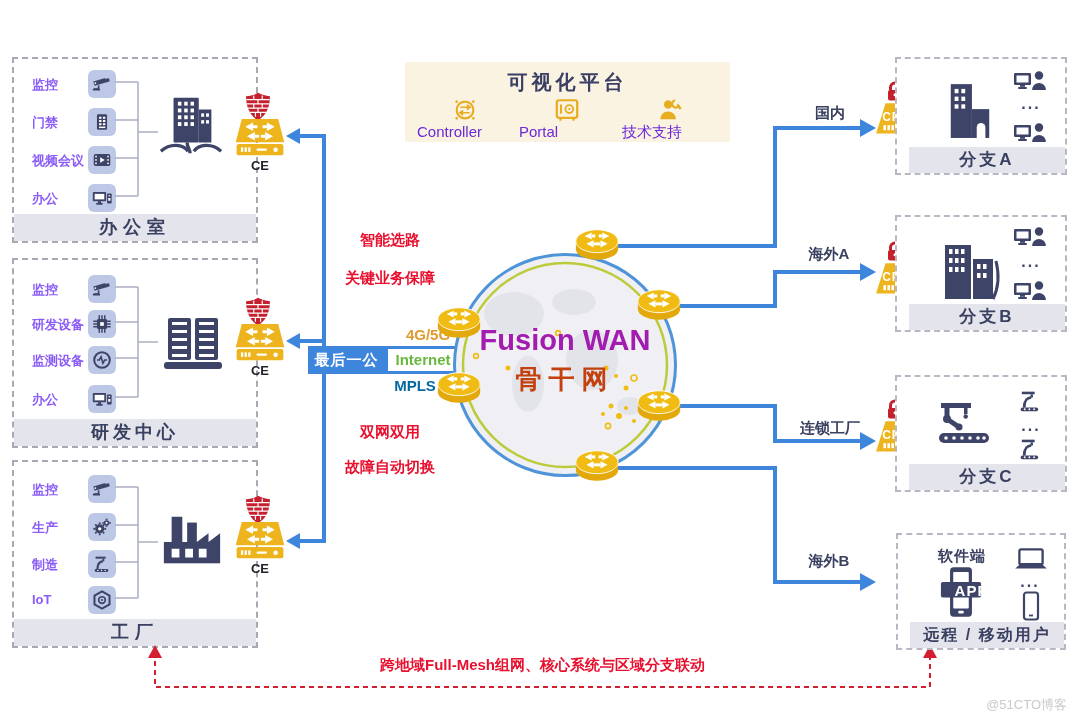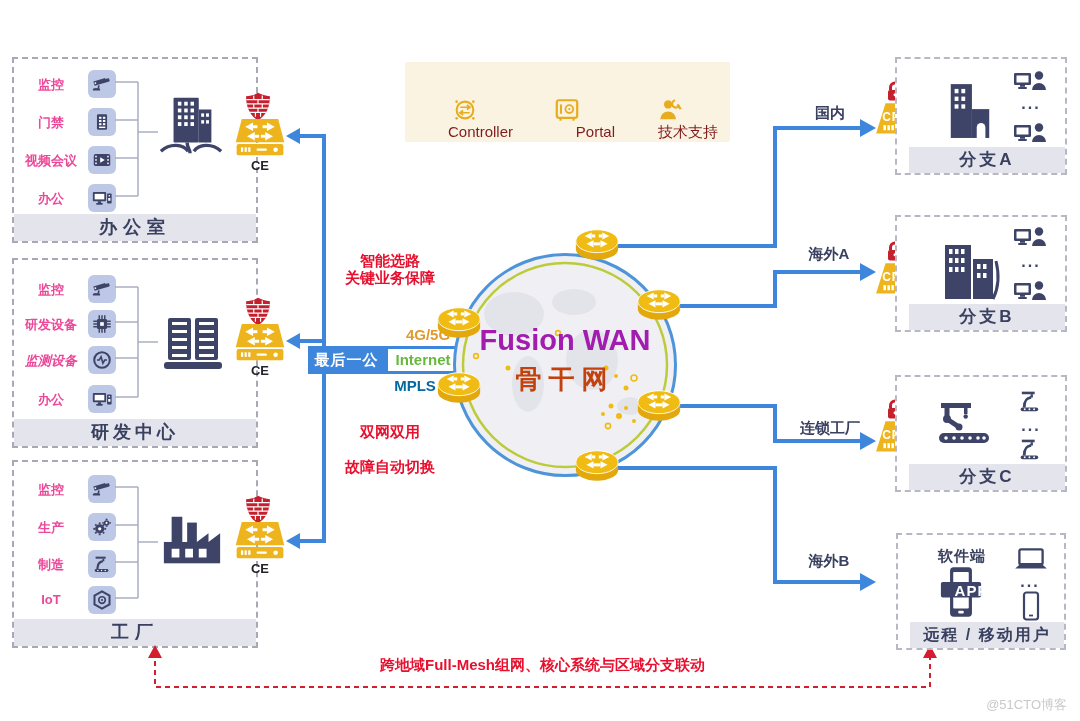--- a/index.html
+++ b/index.html
@@ -4,22 +4,22 @@
 <style>
   html,body{margin:0;padding:0;background:#fff;}
   .stage{position:relative;width:1080px;height:721px;background:#fff;
          font-family:"Liberation Sans",sans-serif;overflow:hidden;}
   .abs{position:absolute;}
   
   .site-box{position:absolute;border:2px dashed #A9A9B6;background:#fff;box-sizing:border-box;}
   .site-bar{position:absolute;left:0;right:0;bottom:0;height:27px;background:#E4E4EC;
             color:#3A4060;font-weight:bold;font-size:18px;letter-spacing:6px;
             text-align:center;line-height:27px;}
-  .item-label{position:absolute;font-size:13px;font-weight:bold;color:#ec4899;
-              text-align:center;width:62px;left:6px;}
+  .item-label{position:absolute;font-size:13px;font-weight:bold;color:#8b5cf6;
+              text-align:left;width:62px;left:18px;}
   .item-chip{position:absolute;width:28px;height:28px;background:#BDC7E6;border-radius:6px;
              display:flex;align-items:center;justify-content:center;color:#3E4468;}
   .item-chip svg{width:22px;height:22px;}
   .main-ic{position:absolute;color:#3E4468;}
   
   .branch-box{position:absolute;border:2px dashed #B8B8C4;background:#fff;box-sizing:border-box;}
   .branch-bar{position:absolute;left:12px;right:0;bottom:0;height:26px;background:#E4E4EC;
               color:#3A4060;font-weight:bold;font-size:17px;letter-spacing:3px;
               text-align:center;line-height:26px;}
   .dots{position:absolute;color:#3E4468;font-weight:bold;font-size:16px;letter-spacing:2px;text-align:center;}
@@ -31,21 +31,21 @@
   .lbl-4g{position:absolute;color:#E09A2E;font-weight:bold;font-size:15px;text-align:center;}
   .lbl-mpls{position:absolute;color:#0369a1;font-weight:bold;font-size:15px;text-align:center;}
   .lastmile{position:absolute;background:#3E86DC;color:#fff;font-weight:bold;font-size:15px;
             text-align:center;line-height:28px;letter-spacing:1px;}
   .internet{position:absolute;background:#fff;border:3px solid #3E86DC;box-sizing:border-box;
             color:#67B93E;font-weight:bold;font-size:15px;text-align:center;line-height:22px;}
   
   .platform{position:absolute;background:#FBF3E1;border-radius:2px;}
   .p-title{position:absolute;left:0;right:0;top:7px;color:#3A3E63;font-weight:bold;
            font-size:20px;letter-spacing:4px;text-align:center;}
-  .p-label{position:absolute;color:#7f1d1d;font-size:15px;text-align:right;width:96px;}
+  .p-label{position:absolute;color:#6d28d9;font-size:15px;text-align:left;width:96px;}
   .p-ic{position:absolute;color:#E8AC1F;}
   
   .globe{position:absolute;left:453px;top:253px;width:224px;height:224px;border-radius:50%;
          background:#F0F0F4;border:3px solid #4E94D8;box-sizing:border-box;overflow:hidden;}
   .core-title{position:absolute;left:0;right:0;top:68px;color:#a21caf;font-weight:800;
               font-size:29px;text-align:center;}
   .core-sub{position:absolute;left:0;right:0;top:106px;color:#c2410c;font-weight:800;
             font-size:26px;letter-spacing:7px;text-align:center;}
   .app-title{position:absolute;color:#3A4060;font-weight:bold;font-size:15px;text-align:center;letter-spacing:1px;}
   .app-text{position:absolute;color:#fff;font-weight:bold;font-size:15px;text-align:center;letter-spacing:1px;}
@@ -402,21 +402,21 @@
         <svg>
           <use href="#s-cam"></use>
         </svg>
       </div>
     <div class="item-label" style="top:56px;">研发设备</div>
     <div class="item-chip" style="left:74px;top:50px;">
         <svg>
           <use href="#s-chip"></use>
         </svg>
       </div>
-    <div class="item-label" style="top:92px;font-style:italic;">监测设备</div>
+    <div class="item-label" style="top:92px;">监测设备</div>
     <div class="item-chip" style="left:74px;top:86px;">
         <svg>
           <use href="#s-wave"></use>
         </svg>
       </div>
     <div class="item-label" style="top:131px;">办公</div>
     <div class="item-chip" style="left:74px;top:125px;">
         <svg>
           <use href="#s-pc"></use>
         </svg>
@@ -512,30 +512,31 @@
   <div class="device-label" style="left:234px;top:363px;width:52px;">CE</div>
 
   <svg class="abs" style="left:245px;top:495px;" width="26" height="29">
       <use href="#s-shield"></use>
     </svg>
   <svg class="abs" style="left:234px;top:521px;" width="52" height="40">
       <use href="#s-ce"></use>
     </svg>
   <div class="device-label" style="left:234px;top:561px;width:52px;">CE</div>
 
-  <div class="red-note" style="left:345px;top:231px;width:90px;margin-top:21px;">智能选路</div>
+  <div class="red-note" style="left:345px;top:231px;width:90px;">智能选路</div>
   <div class="red-note" style="left:340px;top:269px;width:100px;">关键业务保障</div>
   <div class="lbl-4g" style="left:393px;top:326px;width:70px;">4G/5G</div>
   <div class="lastmile" style="left:308px;top:346px;width:77px;height:28px;">最后一公里</div>
   <div class="internet" style="left:385px;top:346px;width:76px;height:28px;">Internet</div>
   <div class="lbl-mpls" style="left:385px;top:377px;width:60px;">MPLS</div>
   <div class="red-note" style="left:345px;top:423px;width:90px;">双网双用</div>
   <div class="red-note" style="left:340px;top:458px;width:100px;">故障自动切换</div>
 
   <div class="platform" style="left:405px;top:62px;width:325px;height:80px;">
+    <div class="p-title">可视化平台</div>
     <svg class="p-ic" style="left:47px;top:35px;" width="26" height="26">
         <use href="#s-controller"></use>
       </svg>
     <div class="p-label" style="left:12px;top:61px;">Controller</div>
     <svg class="p-ic" style="left:149px;top:35px;" width="26" height="26">
         <use href="#s-portal"></use>
       </svg>
     <div class="p-label" style="left:114px;top:61px;">Portal</div>
     <svg class="p-ic" style="left:252px;top:35px;" width="26" height="26">
         <use href="#s-support"></use>

